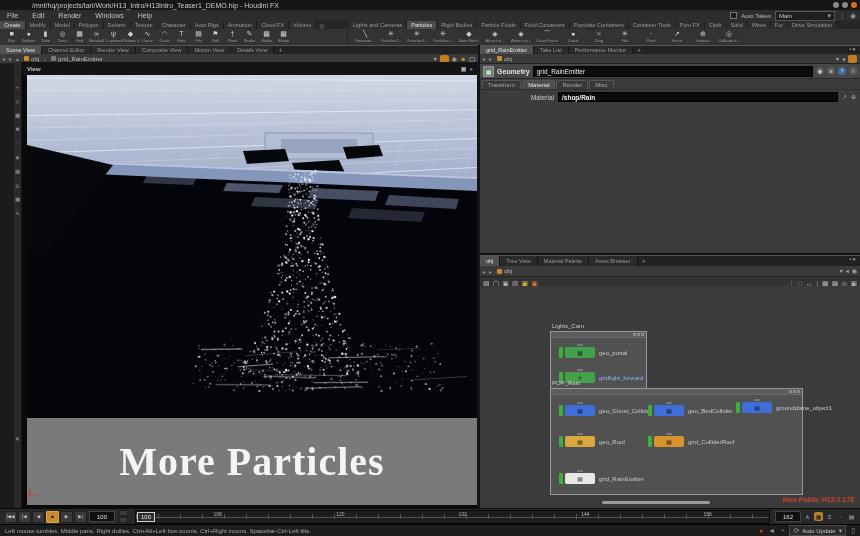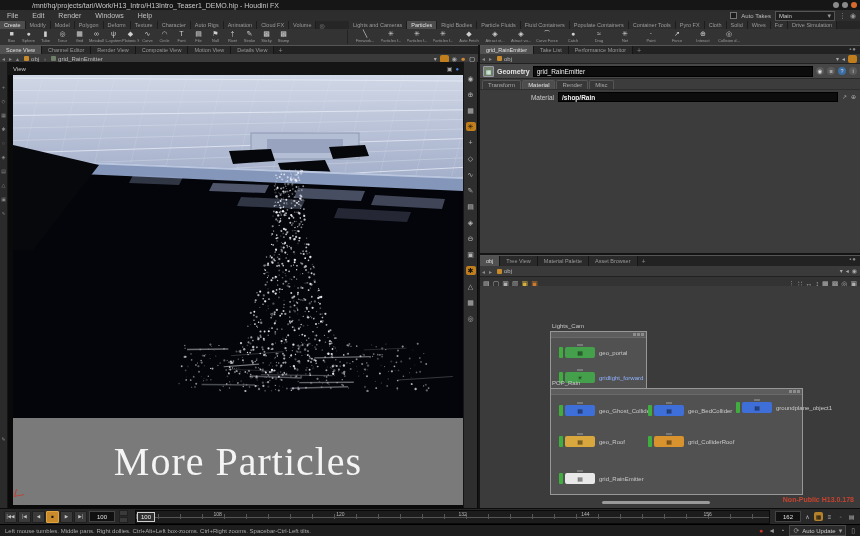--- a/index.html
+++ b/index.html
@@ -45,21 +45,21 @@
   .chip{display:flex;align-items:center;gap:2px;padding:0 3px;}
   .chip .ci{width:5px;height:5px;border-radius:1px;display:inline-block;}
   .pb-right{margin-left:auto;display:flex;align-items:center;gap:3px;padding-right:3px;}
   .mini-ic{font-size:6px;line-height:8px;color:#aaa;}
   .orange-chip{width:9px;height:8px;background:#c07e1c;border-radius:2px;display:inline-block;}
   .winctl{font-size:6px;color:#888;letter-spacing:1px;}
   
   #leftpane{left:0;top:45px;width:478px;height:463px;background:#1b1b1b;}
   #lp-tabs{height:8px;}
   #lp-path{height:9px;}
-  #viewport{position:absolute;left:0;top:17px;width:478px;height:446px;background:#0a0a0b;}
+  #viewport{position:absolute;left:14px;top:17px;width:478px;height:446px;background:#0a0a0b;font-weight:bold;}
   #lstrip{position:absolute;left:0;top:0;width:8px;height:446px;background:#2a2a2a;border-right:1px solid #151515;
           display:flex;flex-direction:column;align-items:center;gap:8px;padding-top:22px;box-sizing:border-box;}
   #lstrip .sicon{font-size:5px;color:#8a8a8a;line-height:6px;}
   #rstrip{position:absolute;left:463px;top:0;width:14px;height:446px;background:#2e2e2e;border-left:1px solid #151515;
           display:flex;flex-direction:column;align-items:center;gap:7px;padding-top:12px;box-sizing:border-box;}
   #rstrip .sicon{font-size:7px;color:#b5b5b5;line-height:9px;width:10px;text-align:center;}
   #vheader{position:absolute;left:8px;top:0;width:455px;height:13px;background:#141414;display:flex;align-items:center;}
   #vheader .vtab{font-size:6px;color:#c5c5c5;padding:0 5px;}
   #vheader-right{margin-left:auto;display:flex;gap:3px;padding-right:4px;}
   #scene{position:absolute;left:13px;top:13px;}

